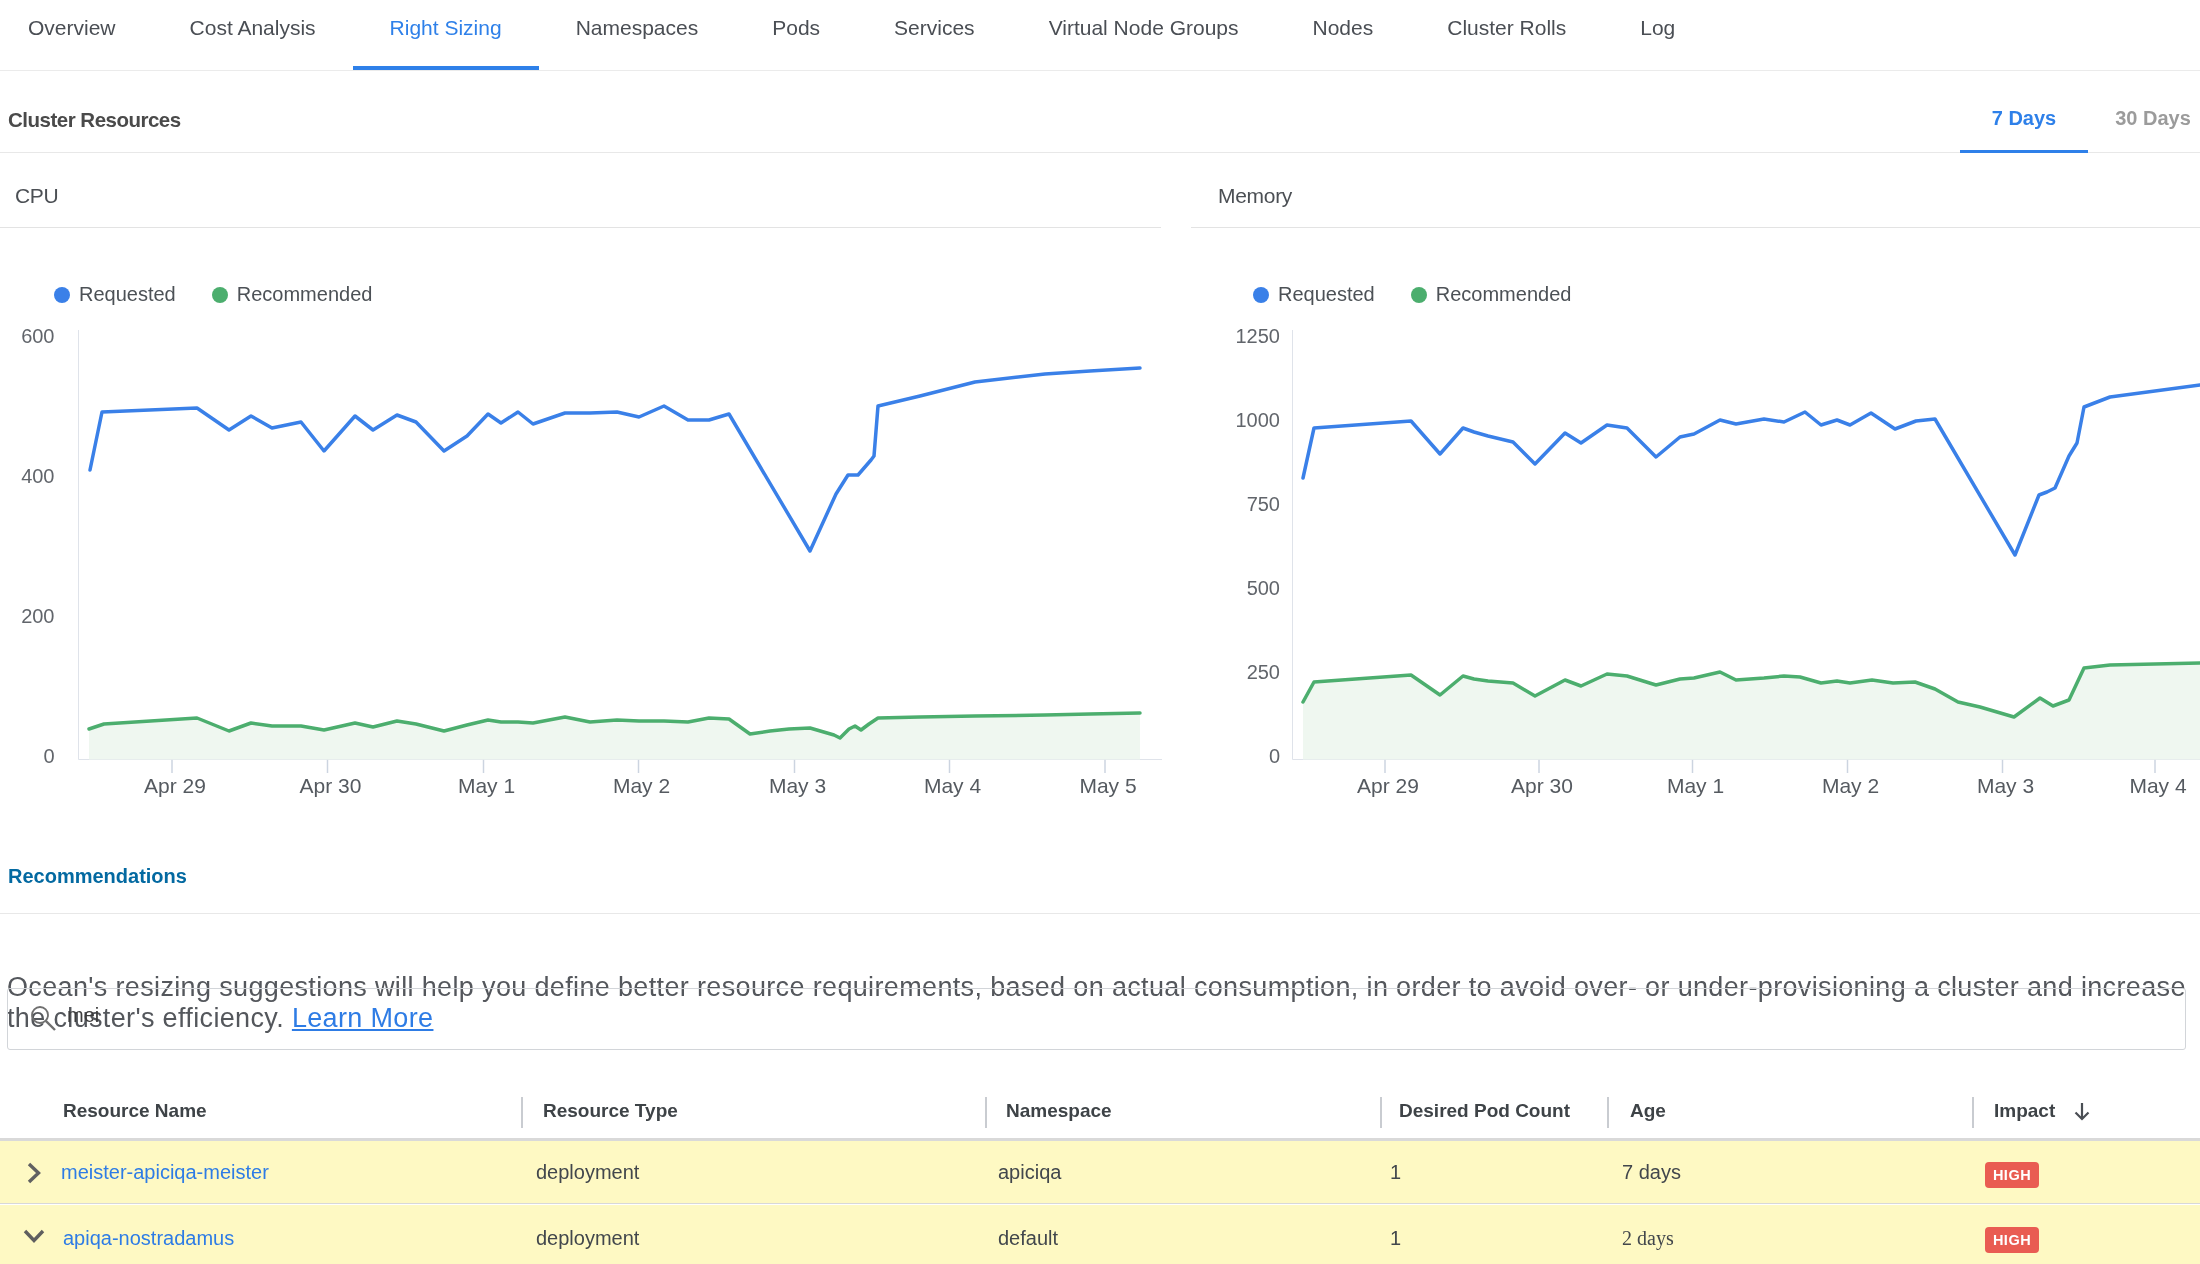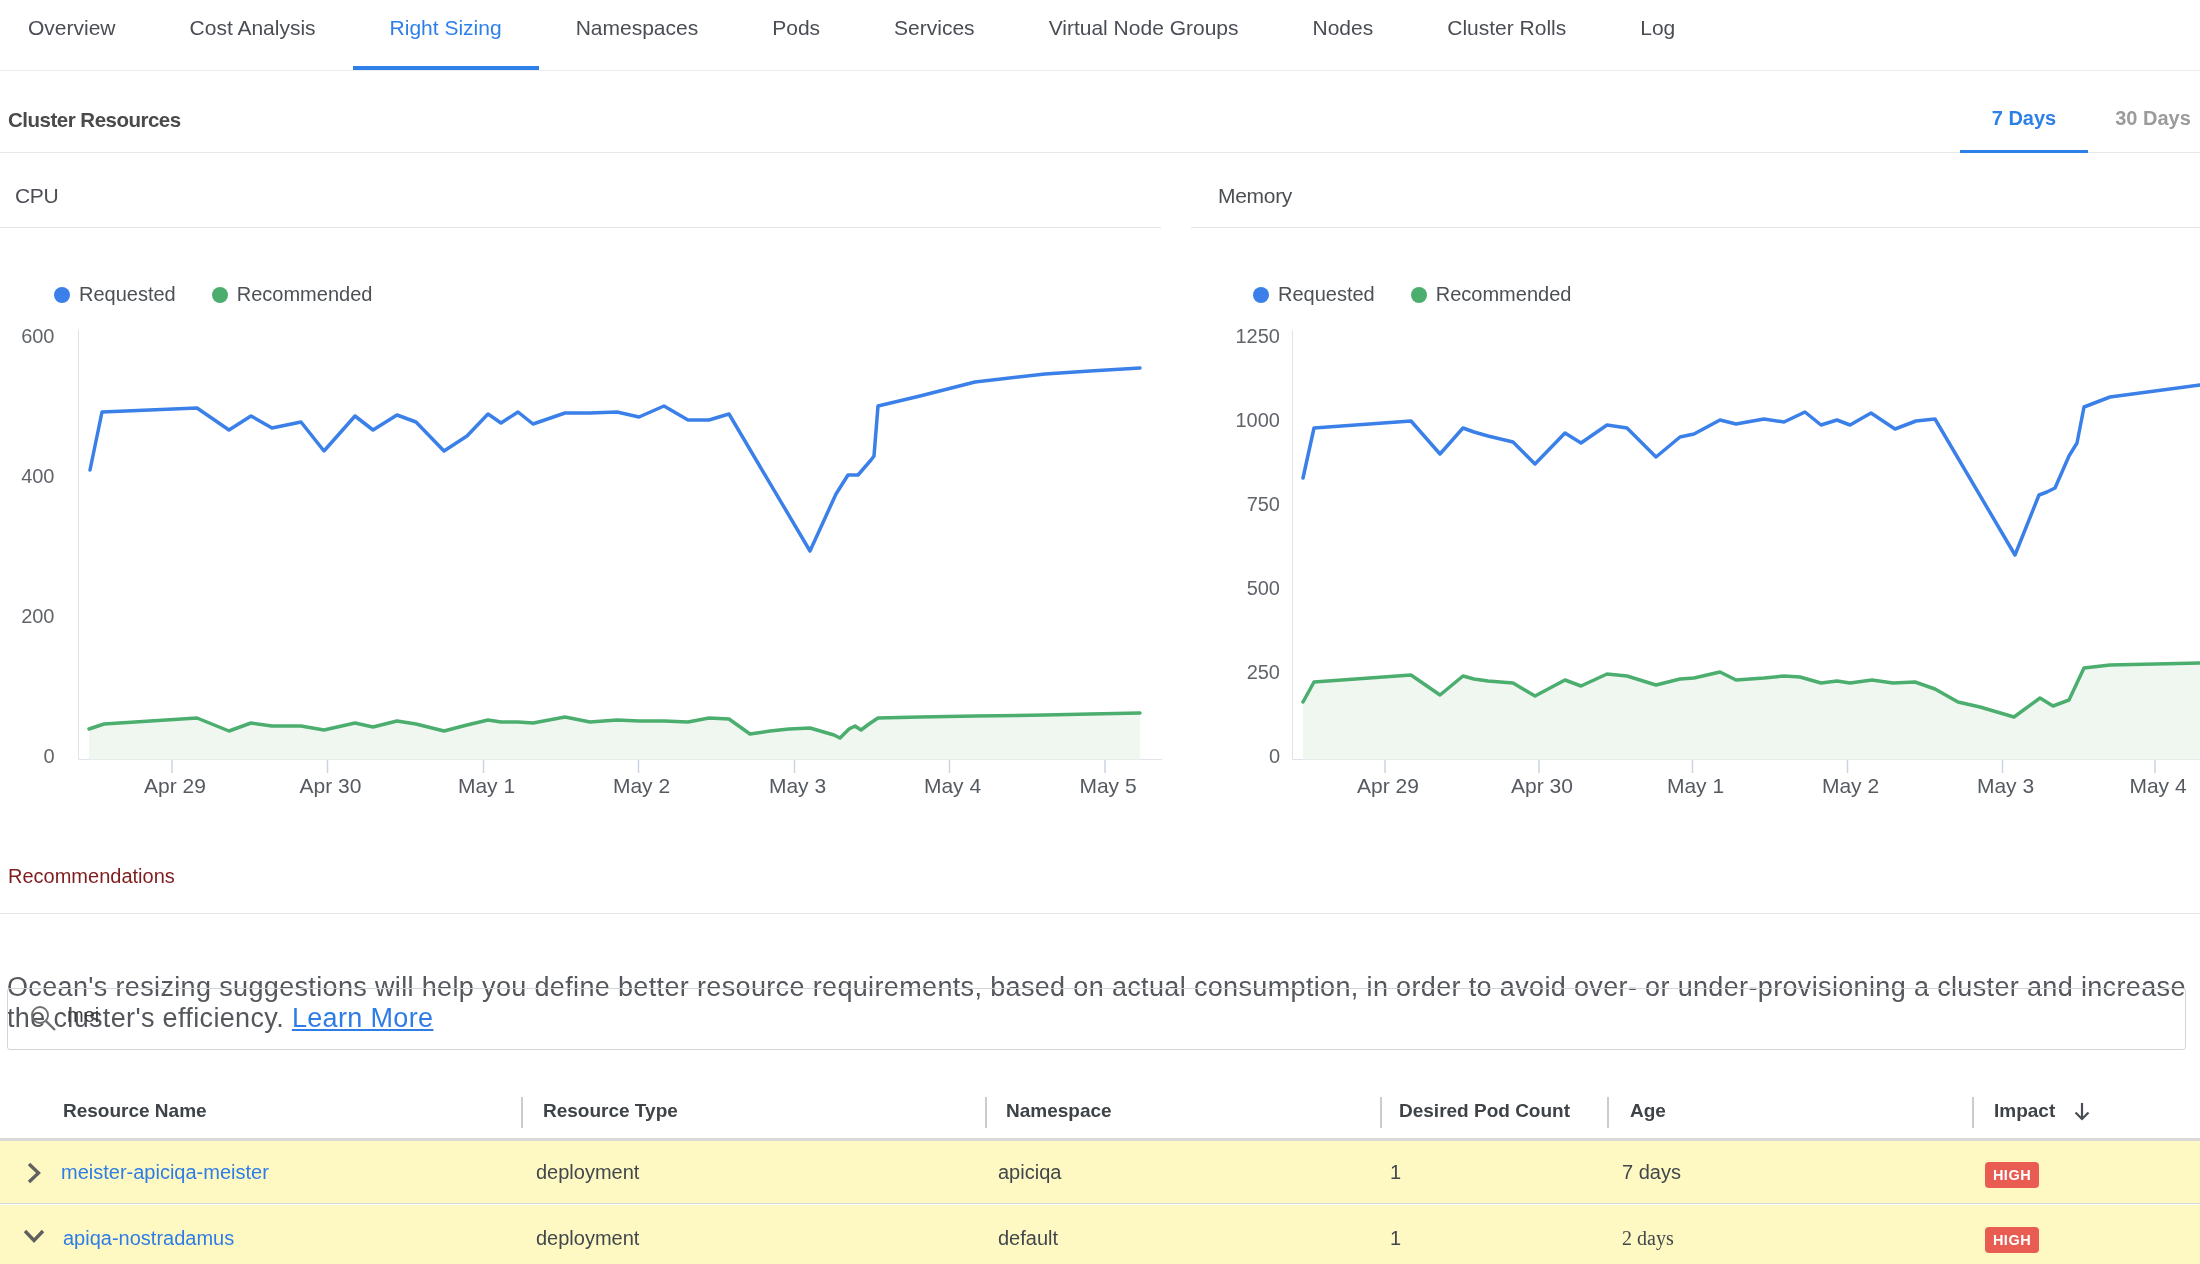--- a/index.html
+++ b/index.html
@@ -35,21 +35,21 @@
 .legend span.lab { margin-right:36px; }
 svg.chart { position:absolute; top:320px; }
 .yl { font-size:20px; fill:#61656b; text-anchor:end; }
 .xl { font-size:21px; fill:#555a60; text-anchor:middle; }
 .ax { stroke:#dfe3ea; stroke-width:1; }
 .tk { stroke:#ccd4e0; stroke-width:1.5; }
 .bl { fill:none; stroke:#3a80e8; stroke-width:3.5; stroke-linejoin:round; stroke-linecap:round; }
 .gl { fill:none; stroke:#4cae6e; stroke-width:3.5; stroke-linejoin:round; stroke-linecap:round; }
 
 
-#rech { position:absolute; left:8px; top:865px; font-size:20px; font-weight:400; color:#7f1d1d; }
+#rech { position:absolute; left:8px; top:865px; font-size:20px; font-weight:700; color:#0369a1; }
 #recrule { position:absolute; left:0; top:913px; width:2200px; height:1px; background:#e8e8e8; }
 #desc { position:absolute; left:7px; top:932px; font-size:27px; color:#54575c; letter-spacing:0.35px;margin-top:40px; }
 #desc a { color:#2e7ce5; }
 
 
 #search { position:absolute; left:7px; top:988px; width:2179px; height:62px;
   border:1px solid #d2d5d9; border-radius:3px; }
 #search svg { position:absolute; left:21px; top:16px; }
 #search .q { position:absolute; left:59px; top:15px; font-size:20px; color:#3c3c3c; }
 

